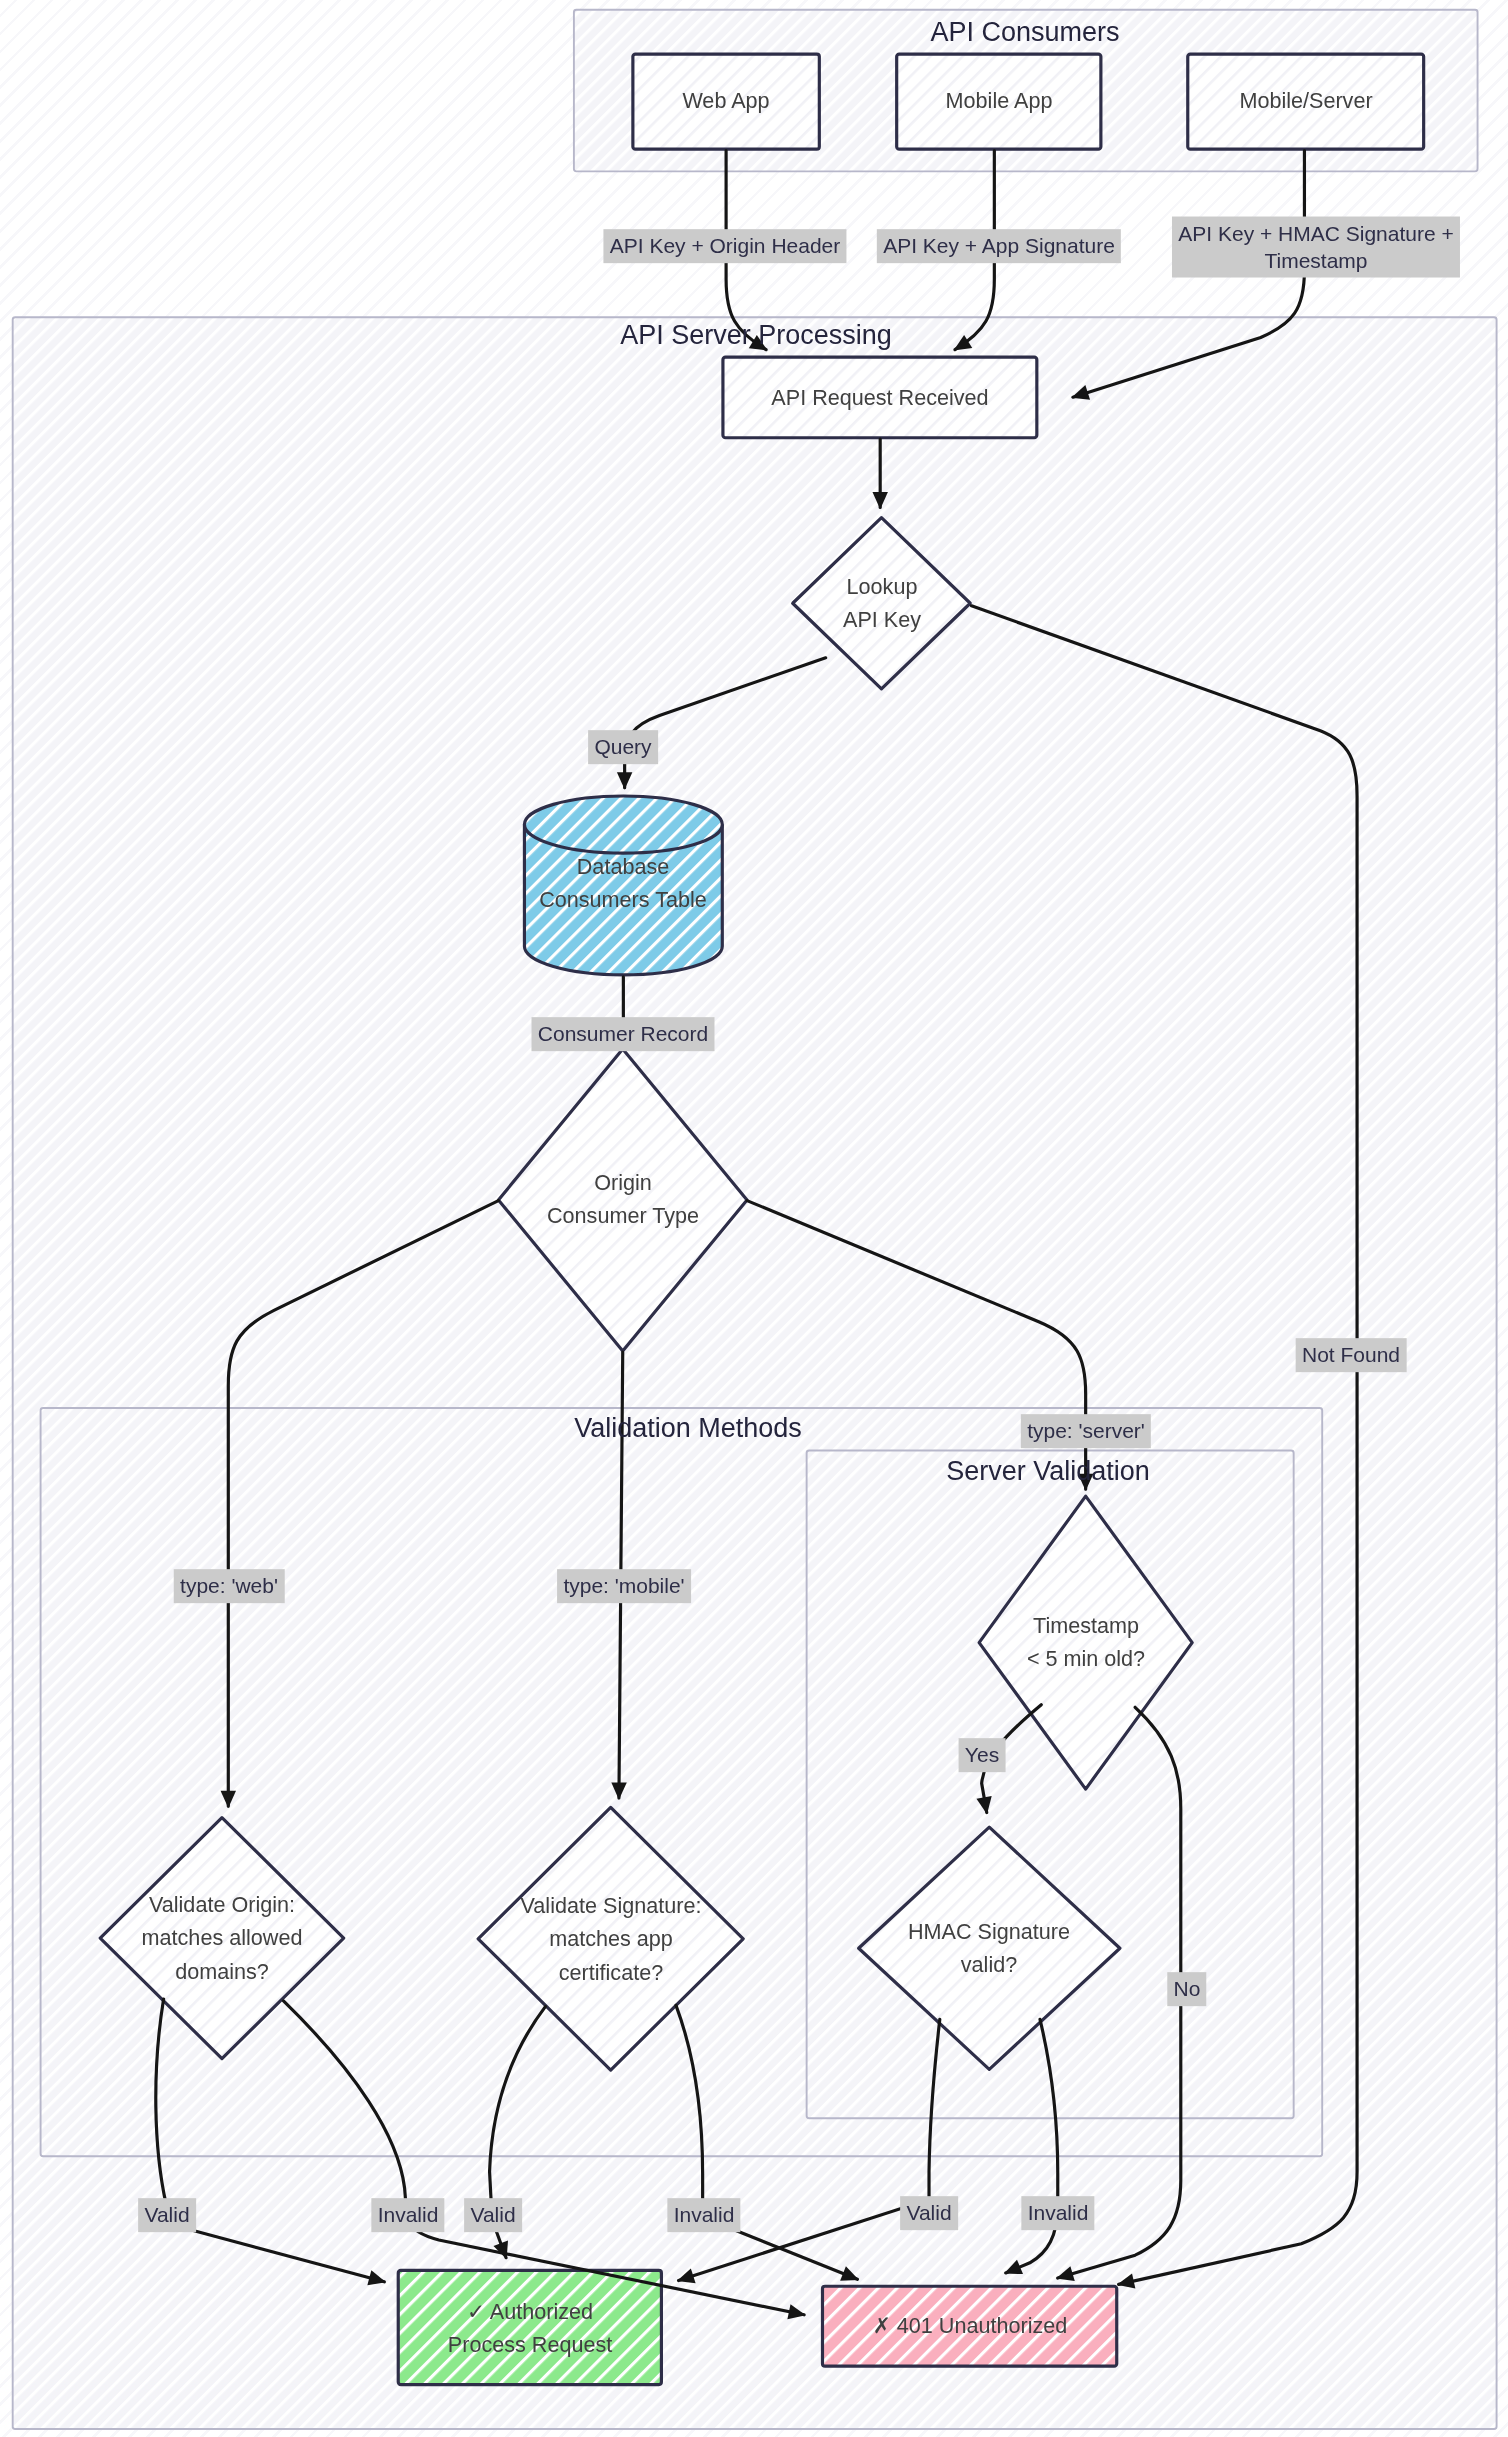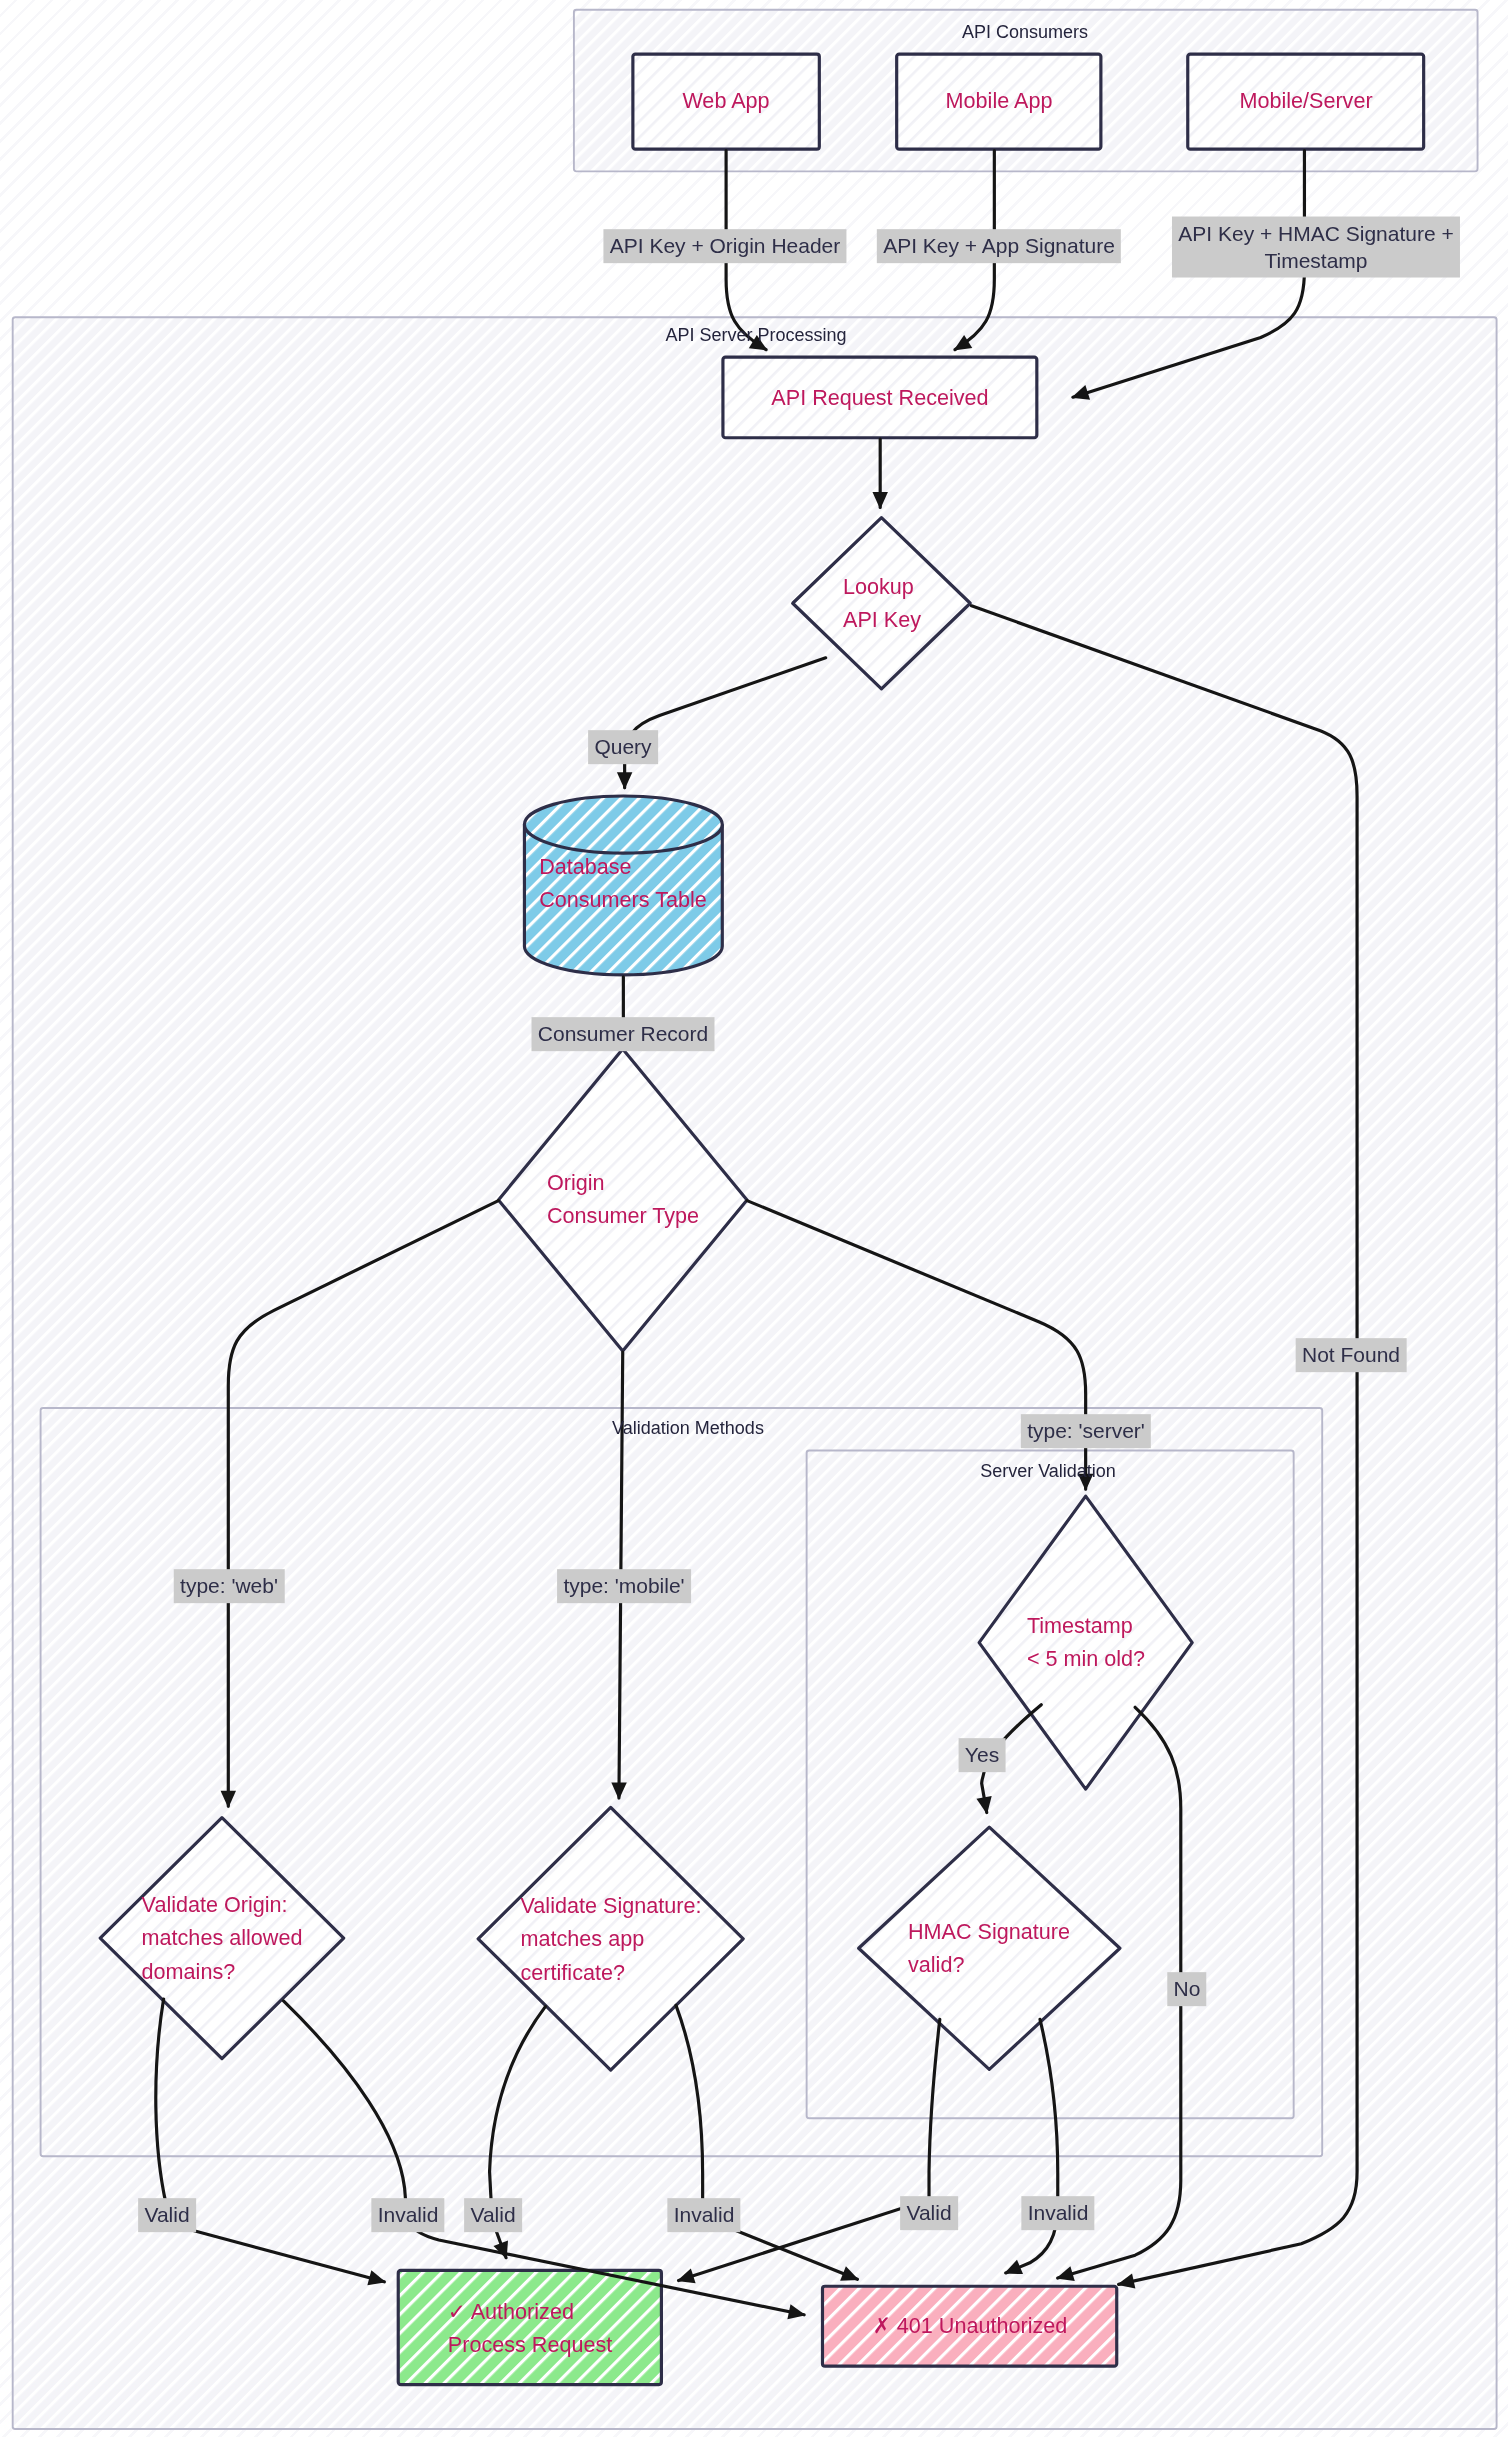--- a/index.html
+++ b/index.html
@@ -6,32 +6,32 @@
   body{
     width:1508px;height:2438px;position:relative;
     font-family:"Liberation Sans",sans-serif;
     background:
       repeating-linear-gradient(135deg,#ffffff 0 10px,#f7f7fa 10px 12.7px);
   }
   .canvas{position:absolute;inset:0;}
   svg{position:absolute;left:0;top:0;}
   .lbl{
     position:absolute;transform:translate(-50%,-50%);
-    color:#be185d;font-size:21.6px;line-height:1.55;
-    white-space:nowrap;z-index:3;
+    color:#404040;font-size:21.6px;line-height:1.55;
+    text-align:center;white-space:nowrap;z-index:3;
   }
   .elbl{
     position:absolute;transform:translate(-50%,-50%);
     color:#2e2e48;font-size:21px;line-height:1.3;
     text-align:center;white-space:nowrap;z-index:3;
     background:#cbcbcb;padding:3.2px 6.3px;
   }
   .ctitle{
     position:absolute;transform:translate(-50%,-50%);
-    color:#24243c;font-size:18px;white-space:nowrap;z-index:3;
+    color:#24243c;font-size:27px;white-space:nowrap;z-index:3;
   }
 </style>
 </head>
 <body>
 
 <div class="canvas">
 
 <svg width="1508" height="2438" viewBox="0 0 2378 3844">
   <defs>
     <pattern id="pContainer" width="16" height="16" patternUnits="userSpaceOnUse" patternTransform="rotate(-45)">

